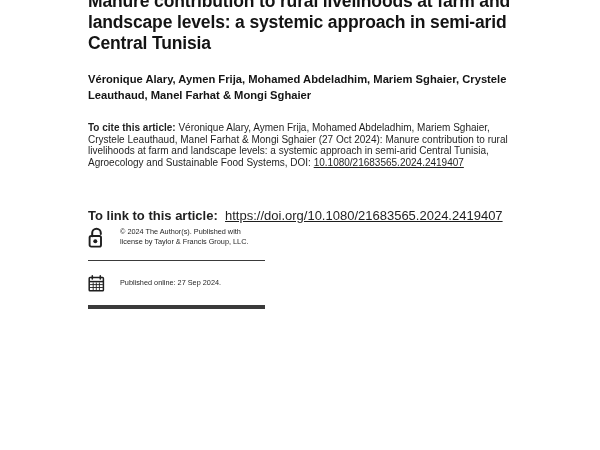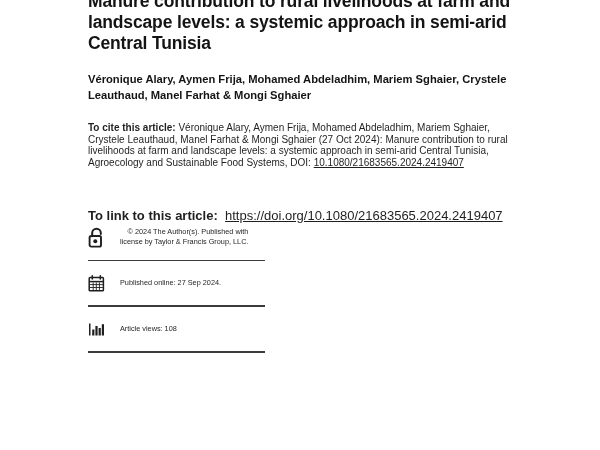--- a/index.html
+++ b/index.html
@@ -93,21 +93,21 @@
     background: #3a3a3a;
     margin: 0;
   }
 
   .row {
     display: flex;
     align-items: center;
     min-height: 38px;
     padding: 3px 0;
   }
-  .row.tall { min-height: 40px; text-align: right; }
+  .row.tall { min-height: 40px; }
 
   .icon-cell {
     width: 32px;
     min-width: 32px;
     display: flex;
     align-items: center;
     justify-content: flex-start;
   }
 
   .row-text {
@@ -212,34 +212,20 @@
       <div class="row-text">
         <span class="lbl">Published online: 27 Sep 2024.</span>
       </div>
     </div>
 
     <div class="divider"></div>
 
 
     <div class="divider"></div>
 
-    <div class="row">
-      <div class="icon-cell">
-        <svg width="17" height="15" viewBox="0 0 17 15">
-          <rect x="1.0" y="1.5" width="1.5" height="12.0" fill="#1f1f1f"></rect>
-          <rect x="4.2" y="7.5" width="2.2" height="6.0" fill="#1f1f1f"></rect>
-          <rect x="7.4" y="4.0" width="2.2" height="9.5" fill="#1f1f1f"></rect>
-          <rect x="10.6" y="6.0" width="2.2" height="7.5" fill="#1f1f1f"></rect>
-          <rect x="13.8" y="2.2" width="2.2" height="11.3" fill="#1f1f1f"></rect>
-        </svg>
-      </div>
-      <div class="row-text">
-        <span class="lbl">Article views: 108</span>
-      </div>
-    </div>
 
     <div class="divider"></div>
 
 
     <div class="divider"></div>
 
     <div class="row">
       
       
     </div>

